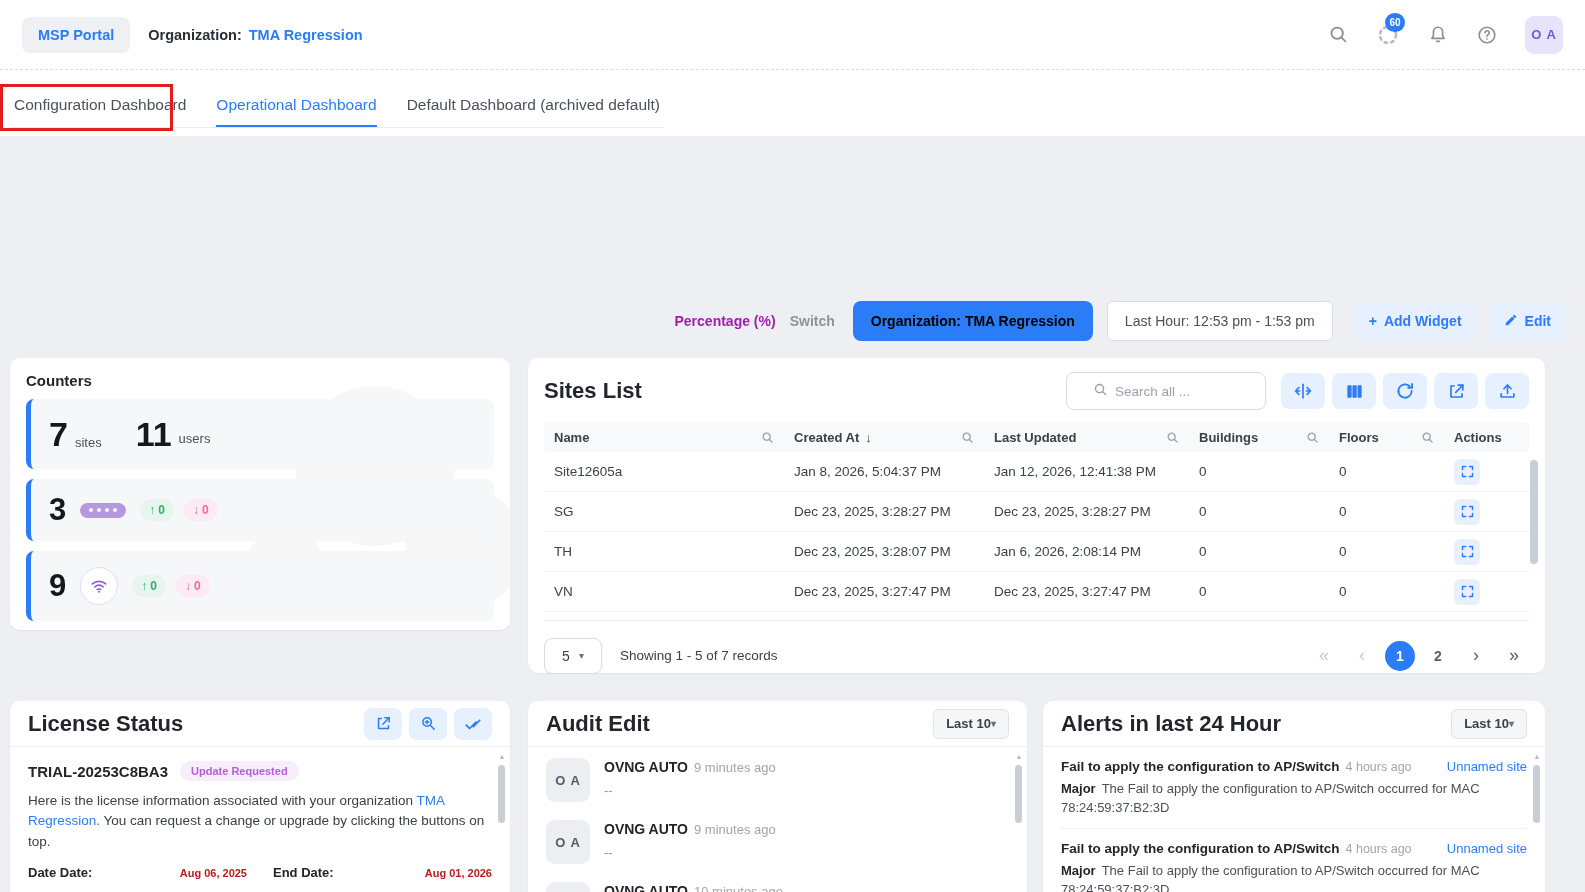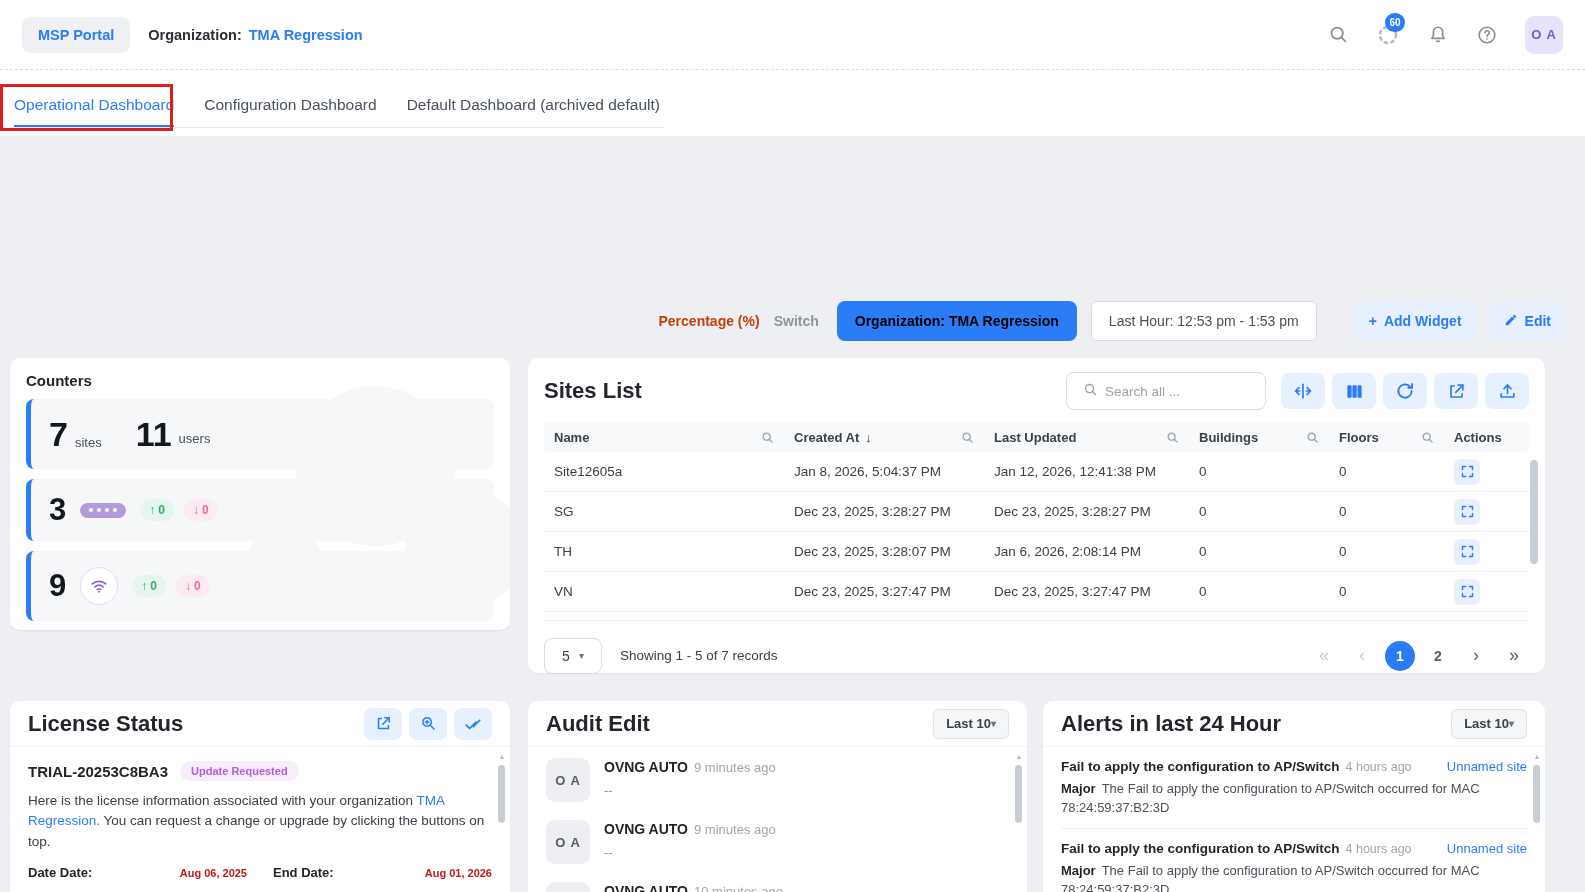--- a/index.html
+++ b/index.html
@@ -26,26 +26,26 @@
   .tab { font-size:15.5px; color:#49525c; cursor:pointer; height:100%; display:flex; align-items:center; white-space:nowrap; }
   .tab.active { color:#2b7cf7; box-shadow:inset 0 -2px 0 #2b7cf7; }
   .annot { position:absolute; left:0; top:84px; width:173px; height:47px; border:3px solid #e11d1d; z-index:7; pointer-events:none; }
   .create-btn { position:absolute; right:20px; top:93px; height:36px; background:#2b7cf7; color:#fff; border-radius:6px;
                 display:flex; align-items:center; gap:8px; padding:0 17px; font-size:14px; font-weight:700; cursor:pointer; }
   .create-btn .plus { font-size:17px; font-weight:400; }
 
   
   .content { position:absolute; top:136px; left:0; right:0; bottom:0; background:#edeff3; }
   .toolbar { position:absolute; top:165px; right:20px; height:40px; display:flex; align-items:center; gap:14px; z-index:2; }
-  .pct { color:#c2410c; font-weight:700; font-size:14px; cursor:pointer; }
+  .pct { color:#a21caf; font-weight:700; font-size:14px; cursor:pointer; }
   .vals { color:#8d949e; font-weight:700; font-size:14px; margin-right:4px; cursor:pointer; }
   .orgbtn { height:40px; background:#2b7cf7; color:#000000; border-radius:8px; font-weight:700; font-size:14px;
             display:flex; align-items:center; padding:0 18px; cursor:pointer; }
   .timebtn { height:40px; background:#fff; border:1px solid #d8dce2; border-radius:6px; display:flex; align-items:center;
-             padding:0 17px; font-size:14px; color:#4a5059; margin-right:24px; cursor:pointer; }
+             padding:0 17px; font-size:14px; color:#4a5059; margin-right:8px; cursor:pointer; }
   .lightbtn { height:38px; background:#e7f0fe; color:#2b7cf7; border-radius:6px; display:flex; align-items:center; gap:7px;
               padding:0 14px; font-size:14px; font-weight:700; cursor:pointer; }
 
   .widget { position:absolute; background:#fff; border-radius:10px; box-shadow:0 1px 2px rgba(16,24,40,.05); }
 
   
   .counters { left:10px; top:222px; width:500px; height:272px; padding:14px 16px; overflow:hidden; }
   .w-title { font-size:15px; font-weight:700; color:#22262c; position:relative; z-index:1; }
   .ccards { margin-top:10px; display:flex; flex-direction:column; gap:10px; position:relative; z-index:1; }
   .ccard { background:#f6f7f9; border-left:5px solid #2b7cf7; border-radius:8px; display:flex; align-items:center; padding:0 18px; }
@@ -67,21 +67,21 @@
   .wm1 { width:160px; height:160px; right:55px; top:28px; }
   .wm2 { width:120px; height:120px; right:-15px; top:130px; }
   .wm3 { width:80px; height:80px; right:185px; top:170px; }
 
   
   .sites { left:528px; top:222px; width:1017px; height:315px; padding:14px 16px 0; }
   .sites-head { display:flex; align-items:center; }
   .big-title { font-size:22px; font-weight:700; color:#22262c; }
   .sites-tools { margin-left:auto; display:flex; align-items:center; gap:7px; }
   .searchbox { width:200px; height:38px; border:1px solid #d8dce2; border-radius:8px; display:flex; align-items:center;
-               padding:0 16px; gap:7px; background:#fff; margin-right:8px; }
+               padding:0 26px; gap:7px; background:#fff; margin-right:8px; }
   .searchbox input { border:none; outline:none; width:100%; font-size:13.5px; color:#3a4049; background:transparent; }
   ::placeholder { color:#9aa1ab; }
   .iconbtn { width:44px; height:36px; background:#e7f0fe; border-radius:8px; display:flex; align-items:center;
              justify-content:center; cursor:pointer; }
   .tablewrap { margin-top:12px; position:relative; }
   .thead, .trow { display:grid; grid-template-columns:240px 200px 205px 140px 115px 85px; }
   .thead { background:#f7f9fb; height:30px; border-radius:4px; }
   .th { display:flex; align-items:center; padding:0 10px; font-size:13px; font-weight:700; color:#3b4149; gap:6px; }
   .th .mag { margin-left:auto; display:flex; cursor:pointer; }
   .sorticon { color:#3b4149; font-size:13px; cursor:pointer; }
@@ -184,22 +184,22 @@
             <path d="M9.8 9.6a2.3 2.3 0 1 1 3.3 2.1c-.8.4-1.1.9-1.1 1.7"></path>
             <line x1="12" y1="16.1" x2="12" y2="16.3"></line>
           </svg>
       </span>
       <div class="avatar">O A</div>
     </div>
   </div>
 
   <div class="tabsrow">
     <div class="tabs">
+      <div class="tab">Configuration Dashboard</div>
       <div class="tab active">Operational Dashboard</div>
-      <div class="tab">Configuration Dashboard</div>
       <div class="tab">Default Dashboard (archived default)</div>
     </div>
     <div class="create-btn">
       <span class="plus">+</span>
       <span>Create Dashboard</span>
     </div>
   </div>
   <div class="annot"></div>
 
   <div class="content">

